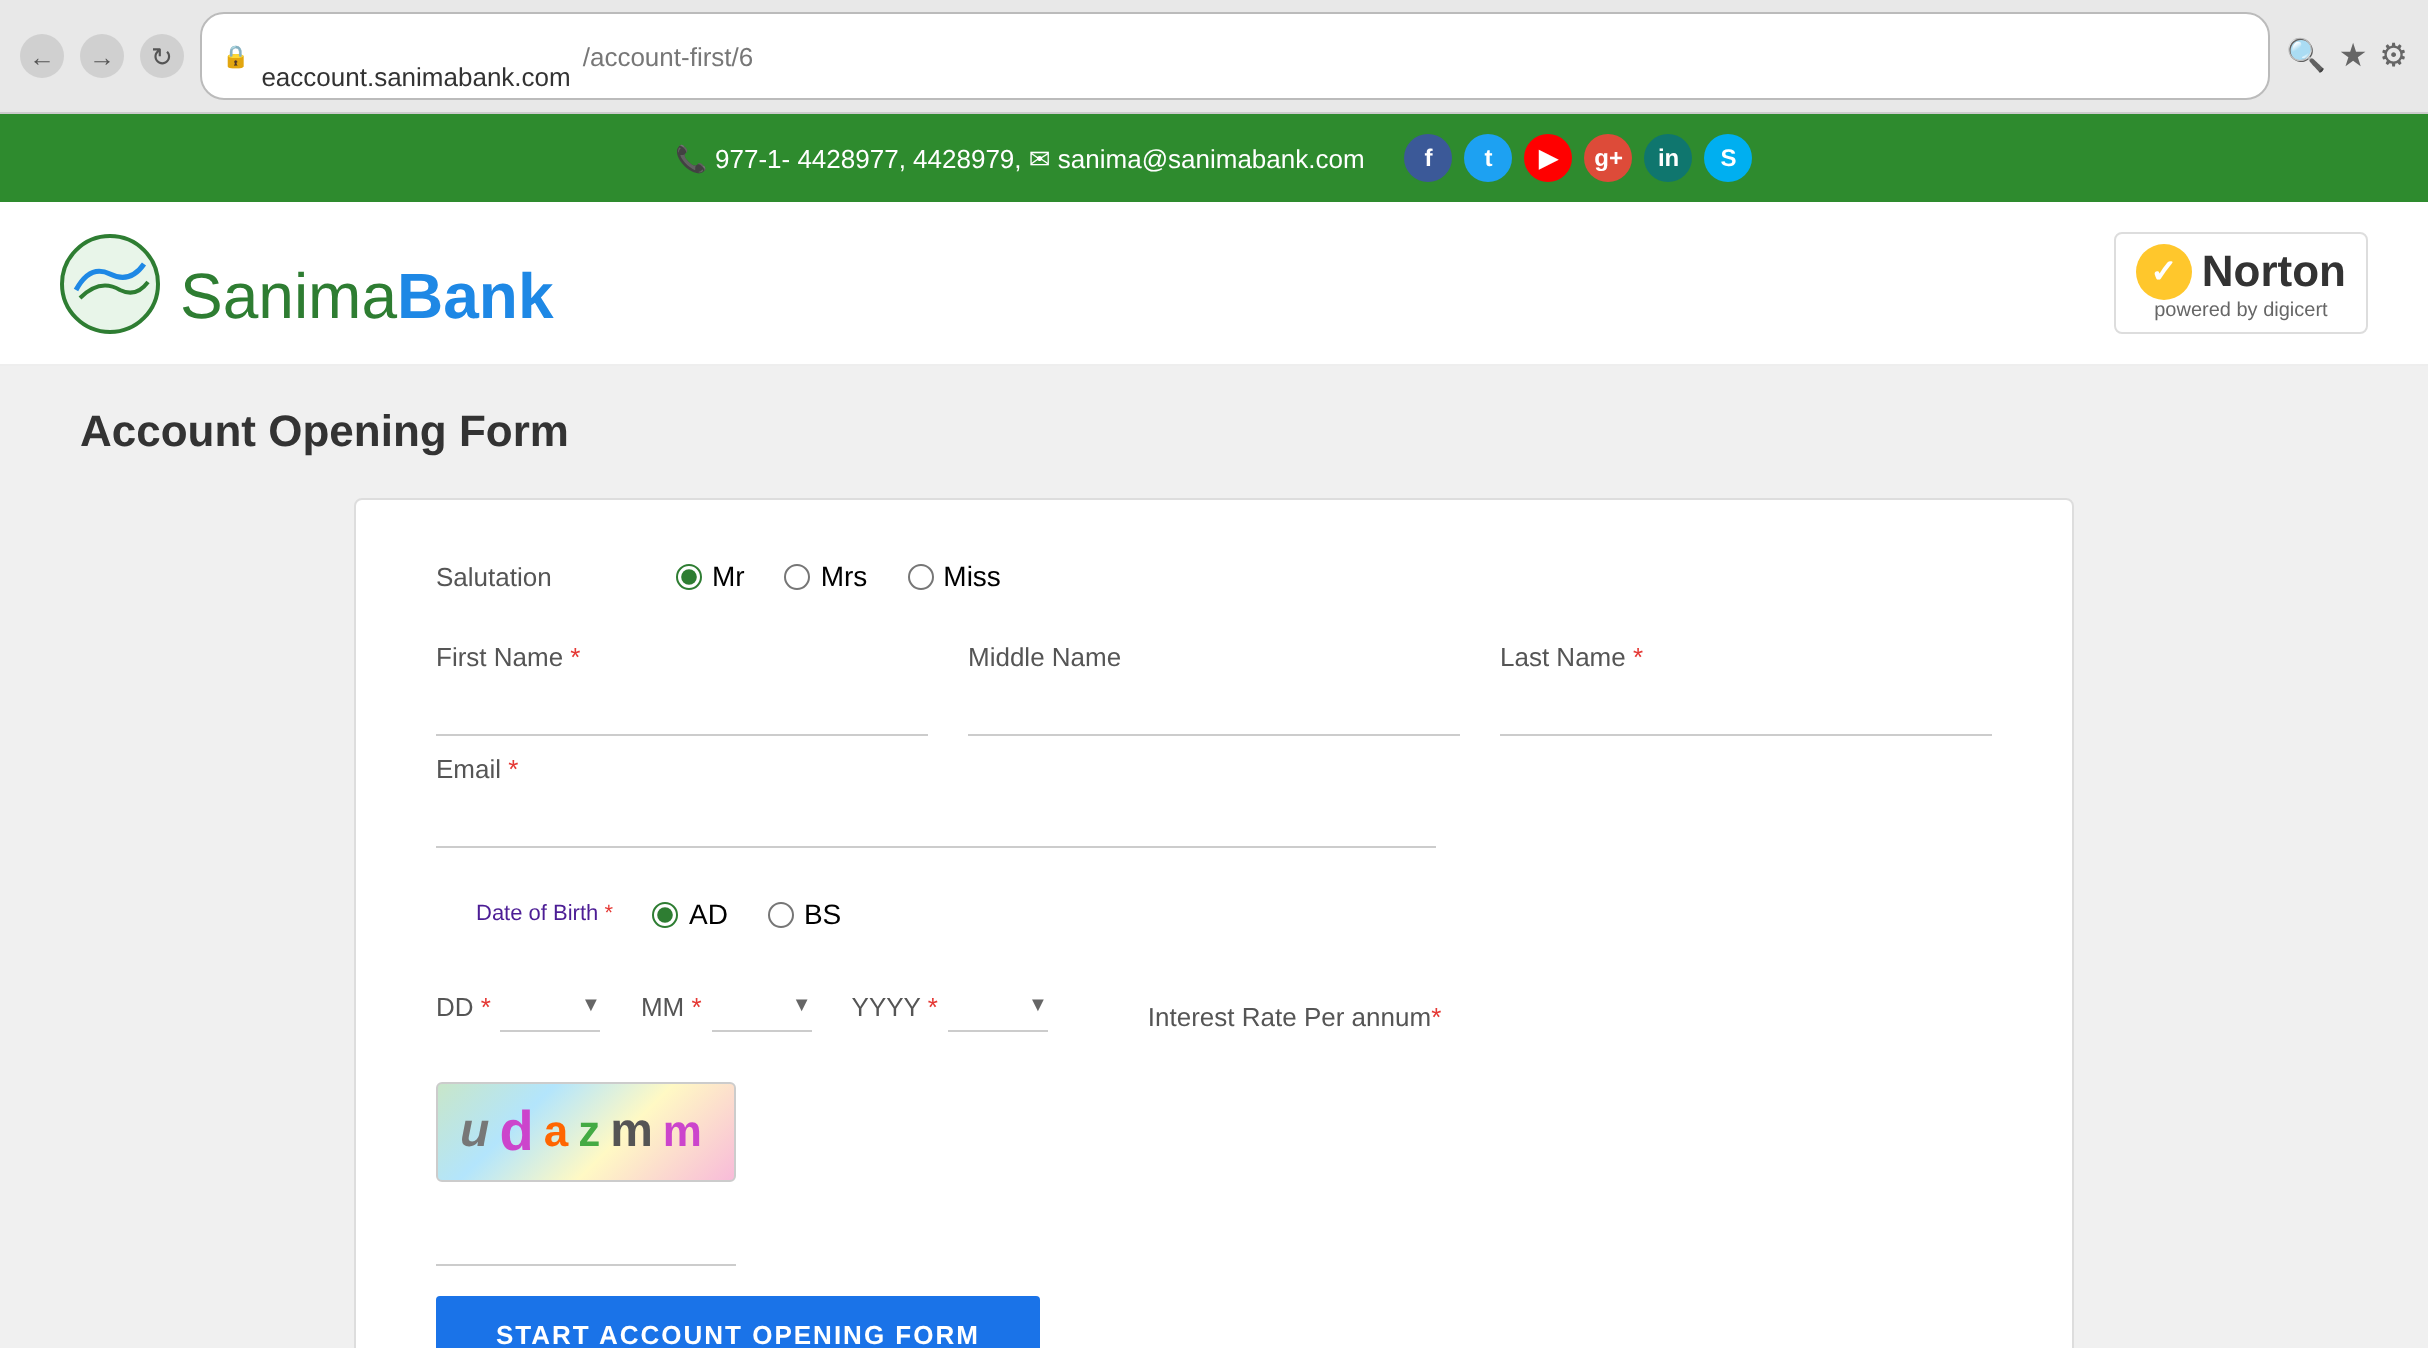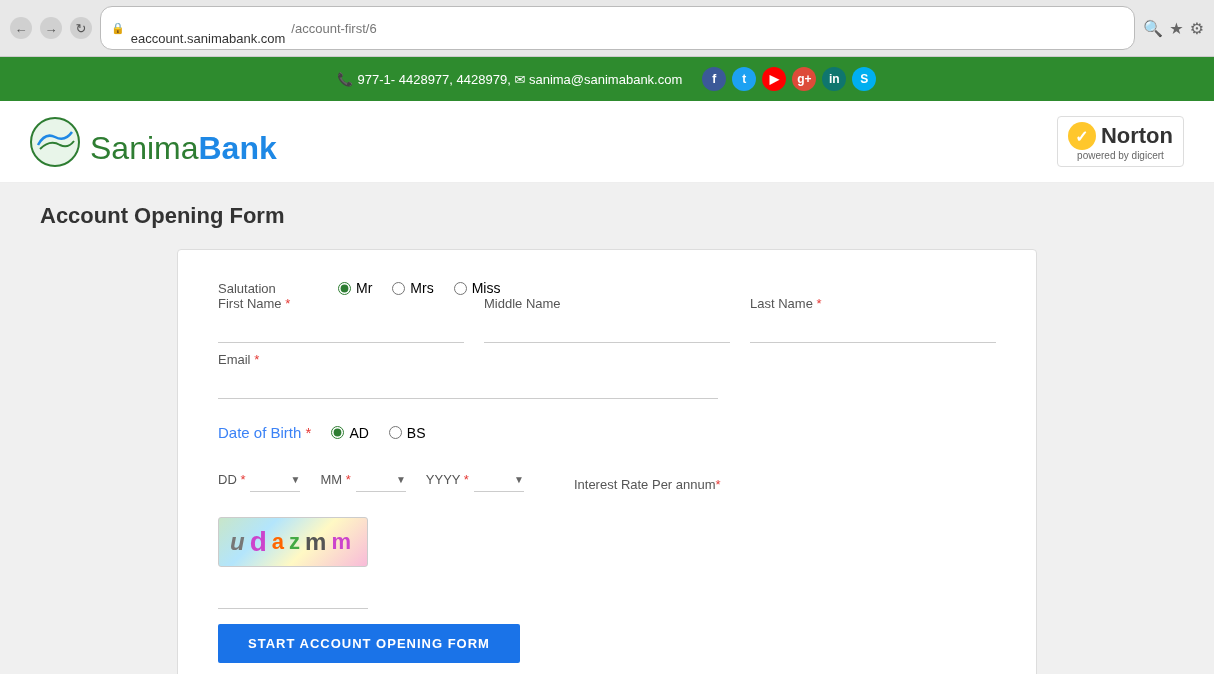--- a/index.html
+++ b/index.html
@@ -133,20 +133,21 @@
     .form-label {
       color: #555;
       font-size: 13px;
       min-width: 100px;
     }
 
     .salutation-row {
       display: flex;
       align-items: center;
       gap: 20px;
+      margin-bottom: 25px;
     }
     .radio-group {
       display: flex; align-items: center; gap: 20px;
     }
     .radio-option {
       display: flex; align-items: center; gap: 5px;
       cursor: pointer;
     }
     .radio-option input[type="radio"] { cursor: pointer; accent-color: #2e7d32; }
 
@@ -179,21 +180,21 @@
       margin-bottom: 25px;
     }
     .email-row .field-label { font-size: 13px; color: #555; }
 
     .dob-row {
       display: flex;
       align-items: center;
       gap: 20px;
       margin-bottom: 25px;
     }
-    .dob-label { font-size: 15px; color: #3b82f6; }
+    .dob-label { font-size: 11px; color: #4c1d95; margin-left: 20px; }
     .dob-label::after { content: ' *'; color: #e53935; }
 
     .date-selectors {
       display: flex;
       gap: 20px;
       margin-bottom: 25px;
       align-items: flex-end;
     }
     .date-field {
       display: flex; align-items: center; gap: 5px;

